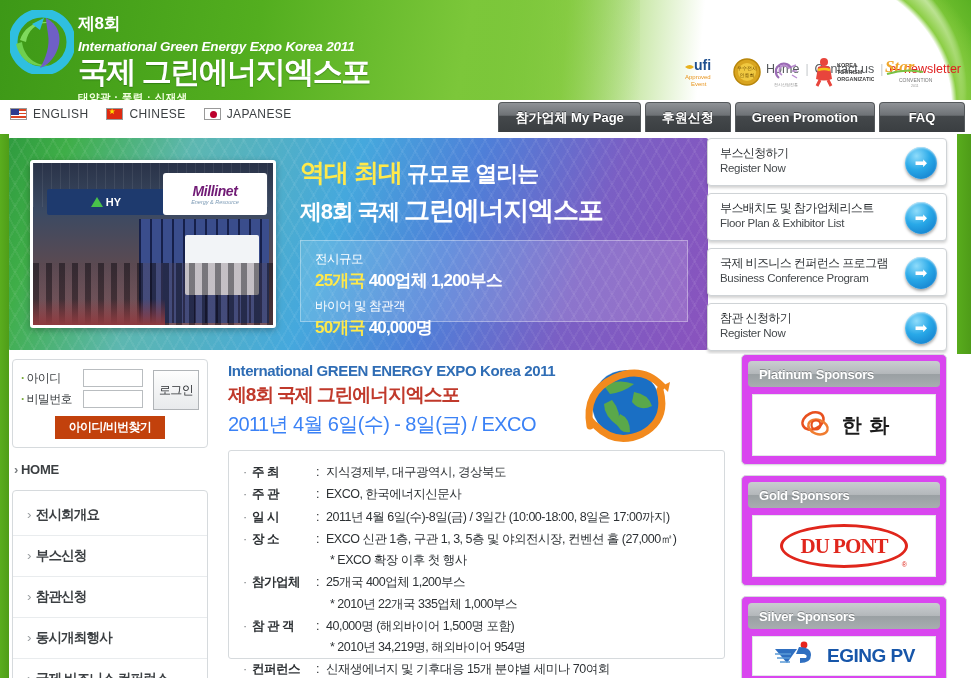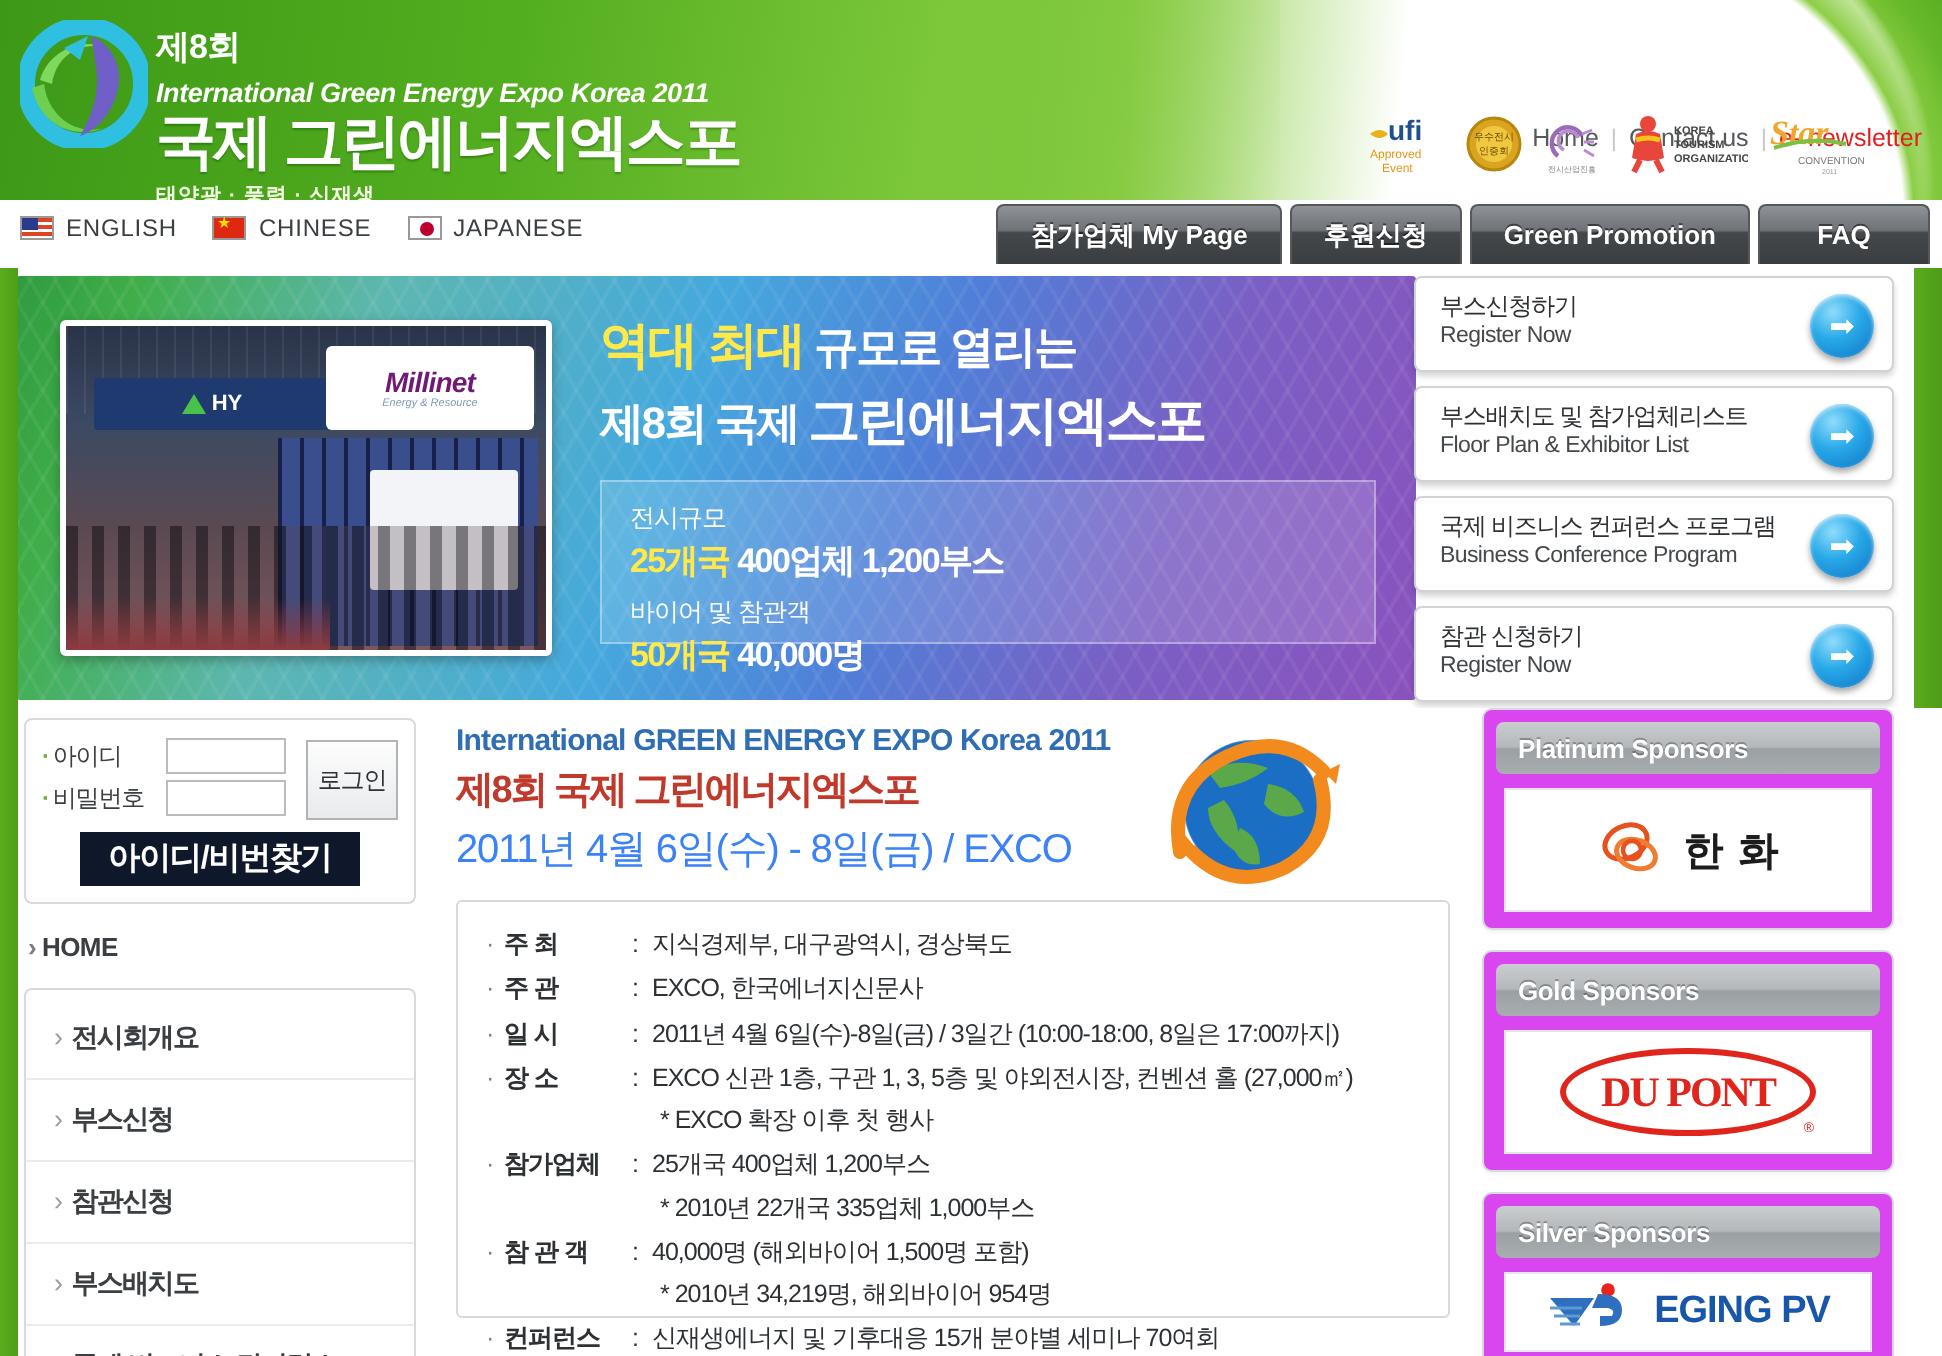--- a/index.html
+++ b/index.html
@@ -157,22 +157,22 @@
   }
   .lrow { display:flex; align-items:center; gap:4px; margin-bottom:3px; }
   .lbl { font-size:12px; color:#3b3f42; letter-spacing:-.6px; width:58px; }
   .lbl::before{content:'·'; color:#7aab3d; margin-right:2px; font-weight:bold;}
   .linput { width:60px; height:18px; border:1px solid #b9bdc0; background:#fff; }
   .lbtn {
     width:46px; height:40px; border:1px solid #b0b4b7; background:linear-gradient(to bottom,#fdfdfd,#e8eaec);
     font-size:12px; color:#2d3134; letter-spacing:-.6px; cursor:pointer; margin-left:3px;
   }
   .findbtn {
-    display:block; margin:5px auto 0; padding:3px 14px; background:#0f172a; border:none;
-    color:#fff; font-size:16px; font-weight:bold; letter-spacing:-.6px; cursor:pointer;
+    display:block; margin:5px auto 0; padding:3px 14px; background:#c2410c; border:none;
+    color:#fff; font-size:12px; font-weight:bold; letter-spacing:-.6px; cursor:pointer;
   }
   .homelink { margin:14px 0 0 14px; font-size:13px; font-weight:bold; color:#3b3f42; letter-spacing:-.3px; cursor:pointer; }
   .homelink .chev { color:#7a7e81; margin-right:3px; }
 
   .navbox { margin:13px 12px 0 12px; border:1px solid #d6dadd; border-radius:4px; background:#fff; padding:4px 0 4px; }
   .navitem {
     padding:11px 0 11px 14px; font-size:13.5px; font-weight:bold; color:#3b3f42;
     letter-spacing:-.8px; border-bottom:1px solid #e9ecee; cursor:pointer;
   }
   .navitem:last-child { border-bottom:none; }
@@ -423,21 +423,21 @@
         <div class="navitem">
           <span class="chev">›</span><span>전시회개요</span>
         </div>
         <div class="navitem">
           <span class="chev">›</span><span>부스신청</span>
         </div>
         <div class="navitem">
           <span class="chev">›</span><span>참관신청</span>
         </div>
         <div class="navitem">
-          <span class="chev">›</span><span>부스배치도</span>
+          <span class="chev">›</span><span>동시개최행사</span>
         </div>
         <div class="navitem">
           <span class="chev">›</span><span>국제 비즈니스 컨퍼런스</span>
         </div>
       </div>
     </div>
 
     <div class="ccol">
       <div class="globe">
         <svg viewBox="0 0 96 92" width="96" height="92">

